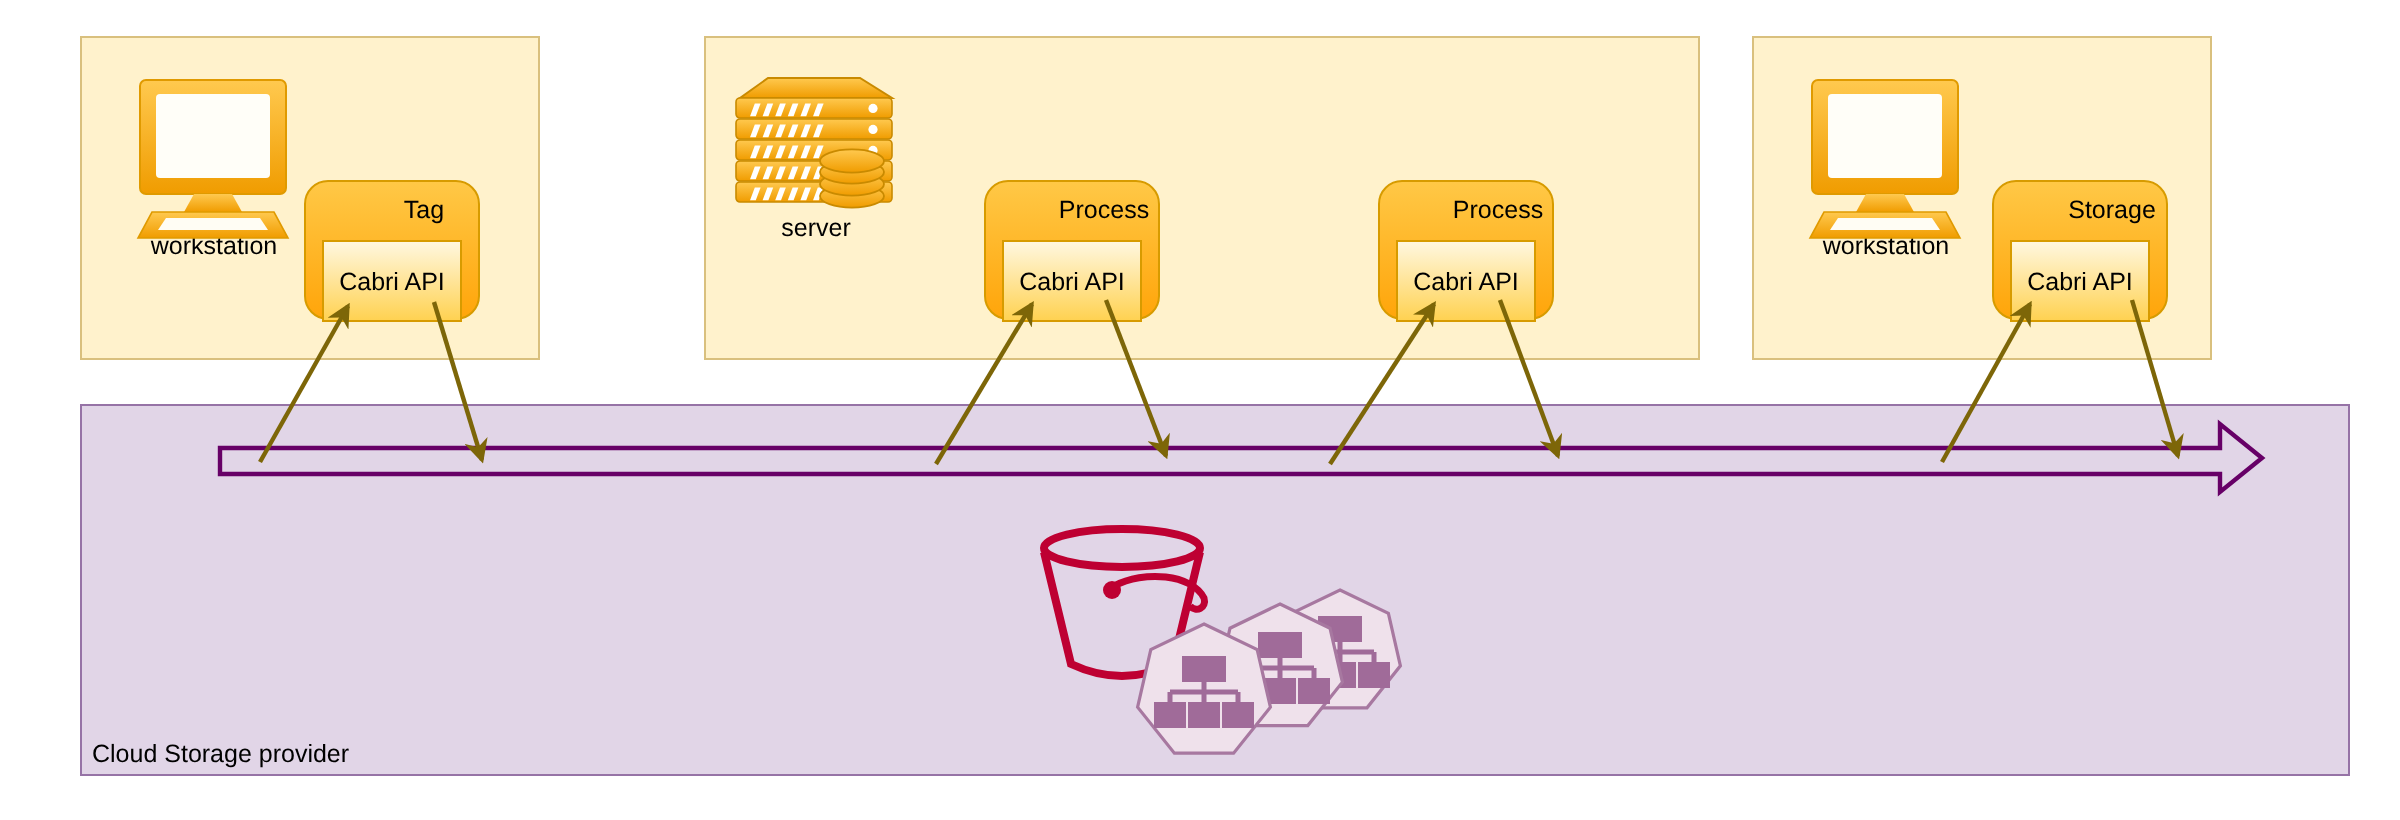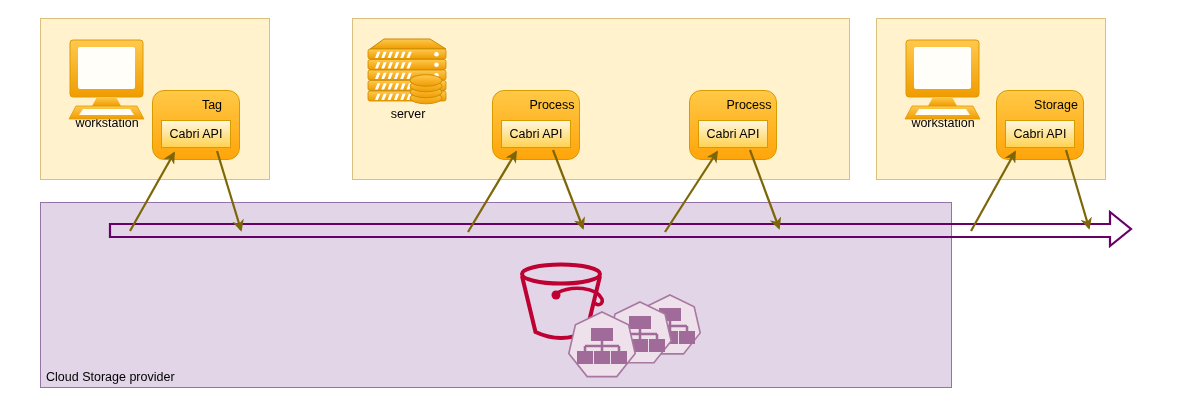--- a/index.html
+++ b/index.html
@@ -11,29 +11,29 @@
   #zone-right{left:876px;top:18px;width:230px;height:162px;}
 
   .device-label{position:absolute;z-index:2;font-size:12.5px;color:#000;text-align:center;width:120px;}
   #label-workstation-left{left:47px;top:116px;}
   #label-server{left:348px;top:107px;}
   #label-workstation-right{left:883px;top:116px;}
 
   .node{position:absolute;width:88px;height:70px;border:1px solid #d79b00;border-radius:12px;
         background:linear-gradient(#ffc846,#ffa50a);box-sizing:border-box;z-index:3;}
   .node .title{display:block;text-align:center;padding-top:7px;font-size:12.5px;color:#000;padding-left:32px;}
-  .api-box{position:absolute;left:50%;transform:translateX(-50%);top:29px;width:70px;height:28px;
+  .api-box{position:absolute;left:50%;transform:translateX(-50%);top:29px;width:70px;height:41px;
         border:1px solid #d79b00;background:linear-gradient(#fff7df,#ffd252);box-sizing:border-box;
         display:flex;align-items:center;justify-content:center;font-size:12.5px;color:#000;}
   #node-tag{left:152px;top:90px;}
   #node-process-1{left:492px;top:90px;}
   #node-process-2{left:689px;top:90px;}
   #node-control{left:996px;top:90px;}
 
-  #cloud{position:absolute;left:40px;top:202px;width:912px;height:186px;background:#e1d5e7;
+  #cloud{position:absolute;left:40px;top:202px;width:1135px;height:186px;background:#e1d5e7;
         border:1px solid #9673a6;box-sizing:border-box;z-index:1;}
   #cloud-label{position:absolute;left:5px;bottom:3px;font-size:12.5px;color:#000;}
 
   #overlay{position:absolute;left:0;top:0;z-index:5;pointer-events:none;}
 </style>
 </head>
 <body>
 
 <div id="stage">
 

